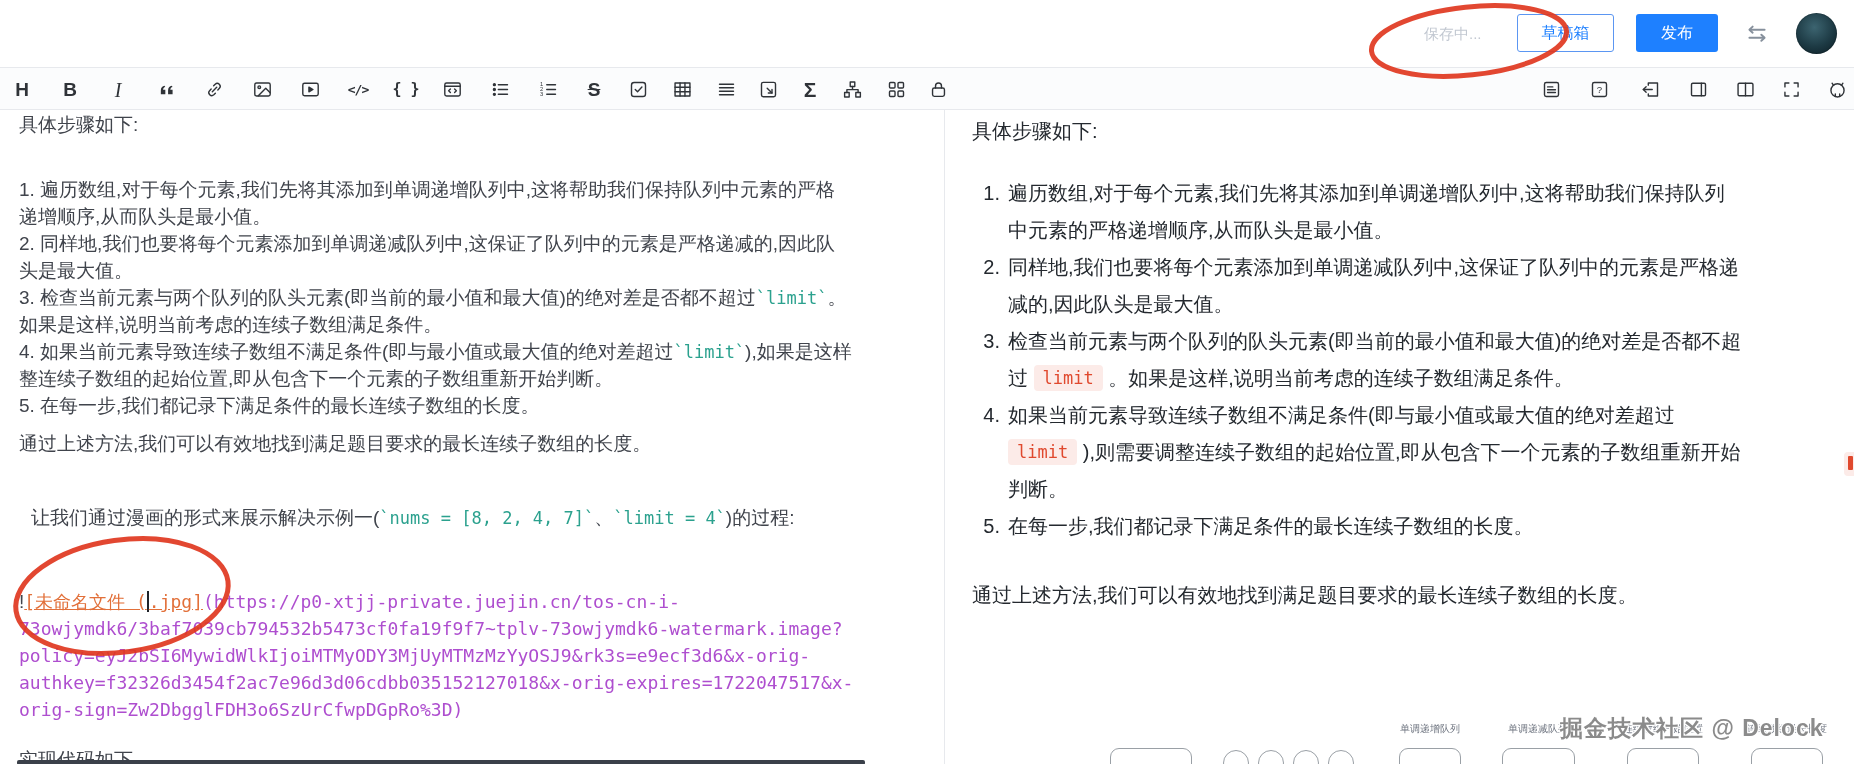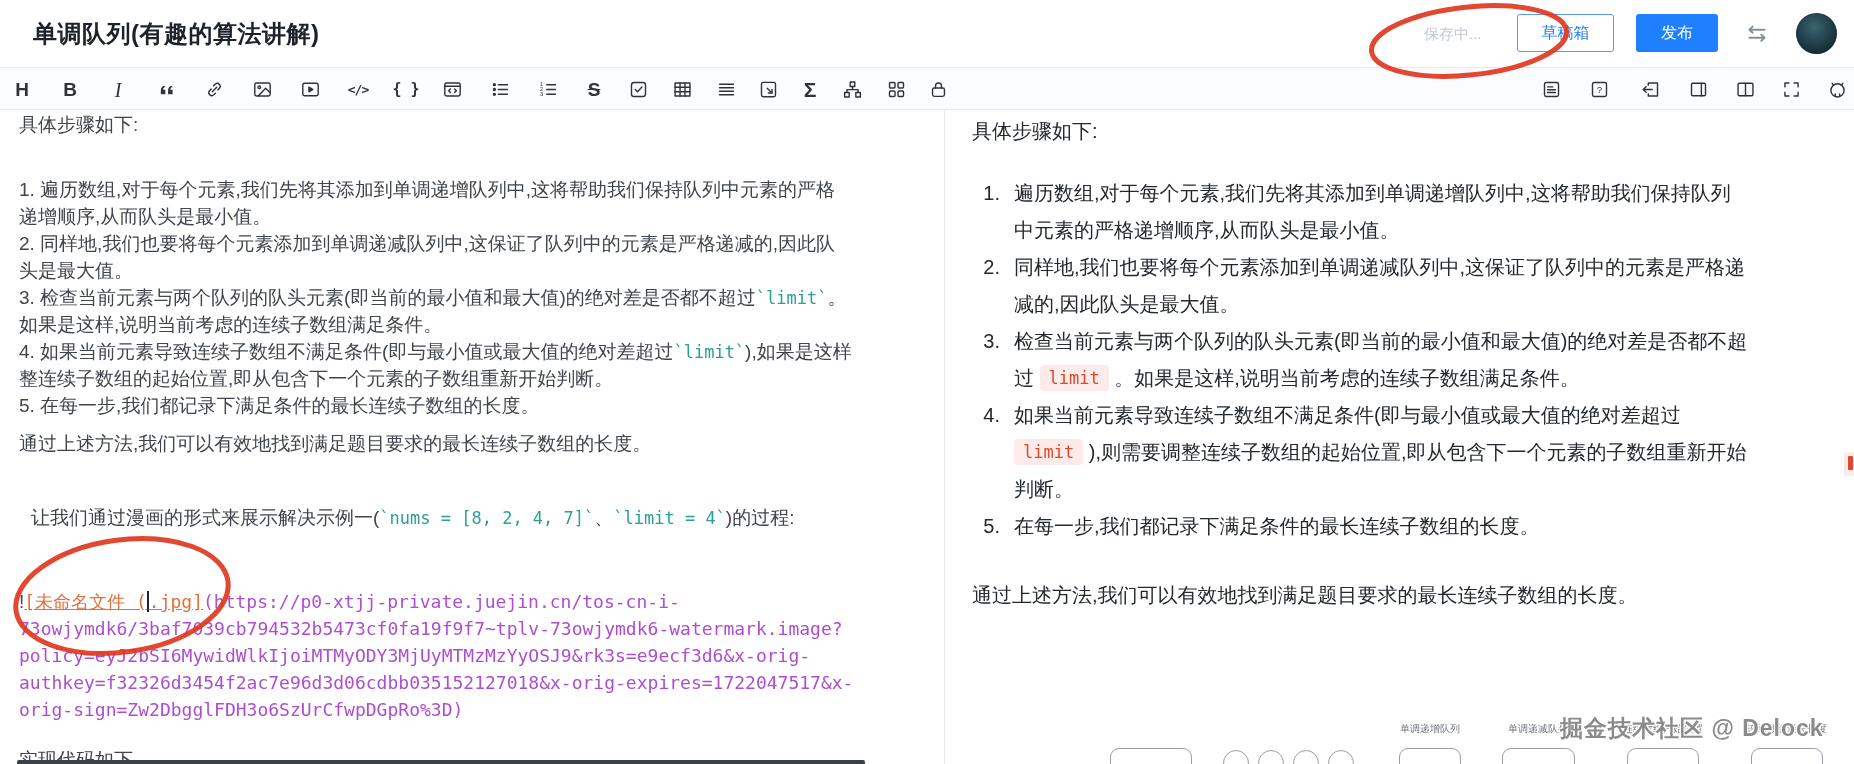--- a/index.html
+++ b/index.html
@@ -38,21 +38,21 @@
   .ed-line{position:absolute;left:19px;height:27px;line-height:27px;white-space:nowrap;
            font-size:19px;color:#40444c;}
   .run-c{font-family:"DejaVu Sans Mono",monospace;font-size:17px;color:#2ba18e;}
   .run-l{font-family:"DejaVu Sans Mono",monospace;font-size:18px;color:#e2703a;text-decoration:underline;}
   .run-u{font-family:"DejaVu Sans Mono",monospace;font-size:18px;color:#ae4ecf;}
   .caret{display:inline-block;width:2px;height:21px;background:#1f2329;vertical-align:-4px;}
   .code-edge{position:absolute;left:17px;top:650px;width:848px;height:5px;background:#3a4049;border-radius:2px;}
   
   .pv-para,.pv-line{position:absolute;white-space:nowrap;font-size:20px;color:#24292f;height:37px;line-height:37px;}
   .pv-para{left:27px;}
-  .pv-line{left:69px;}
+  .pv-line{left:63px;}
   .pv-num{position:absolute;left:29px;width:26px;text-align:right;font-size:20px;color:#24292f;height:37px;line-height:37px;}
   .chip{display:inline-block;background:#fcebe8;color:#e0492e;font-family:"DejaVu Sans Mono",monospace;
         font-size:17px;padding:1px 9px;border-radius:4px;line-height:24px;vertical-align:1px;}
   .chip-fragment{position:absolute;left:899px;top:342px;width:11px;height:24px;background:#fcebe8;
                  border-radius:4px 0 0 4px;overflow:hidden;}
   .chip-fragment i{position:absolute;left:4px;top:4px;width:5px;height:14px;background:#e0492e;border-radius:1px;}
   
   .dg-label{position:absolute;top:612px;transform:translateX(-50%);font-size:10px;color:#6f7580;white-space:nowrap;}
   .dg-box{position:absolute;top:638px;height:40px;border:1.5px solid #9aa0a6;border-radius:9px;background:#fff;box-sizing:border-box;}
   .dg-dot{position:absolute;top:640px;width:26px;height:26px;border:1.5px solid #9aa0a6;border-radius:50%;background:#fff;box-sizing:border-box;}
@@ -61,21 +61,20 @@
              text-shadow:-1px -1px 0 #fff,1px -1px 0 #fff,-1px 1px 0 #fff,1px 1px 0 #fff;}
   
   .annot{position:absolute;pointer-events:none;}
 </style>
 </head>
 <body>
 
 <div class="app">
 
   <div class="header">
-    <div class="doc-title">单调队列(有趣的算法讲解)</div>
     <div class="save-status">保存中...</div>
     <div class="btn btn-draft">草稿箱</div>
     <div class="btn btn-publish">发布</div>
     <div class="swap-icon">
       <svg width="26" height="26" viewBox="0 0 24 24" fill="none" stroke="#86909c" stroke-width="1.8" stroke-linecap="round" stroke-linejoin="round">
         <path d="M19 8H5.5"></path>
           <path d="M8 5.2L5 8l3 2.8"></path>
           <path d="M5 15.5h13.5"></path>
           <path d="M16 12.7l3 2.8-3 2.8"></path>
       </svg>

